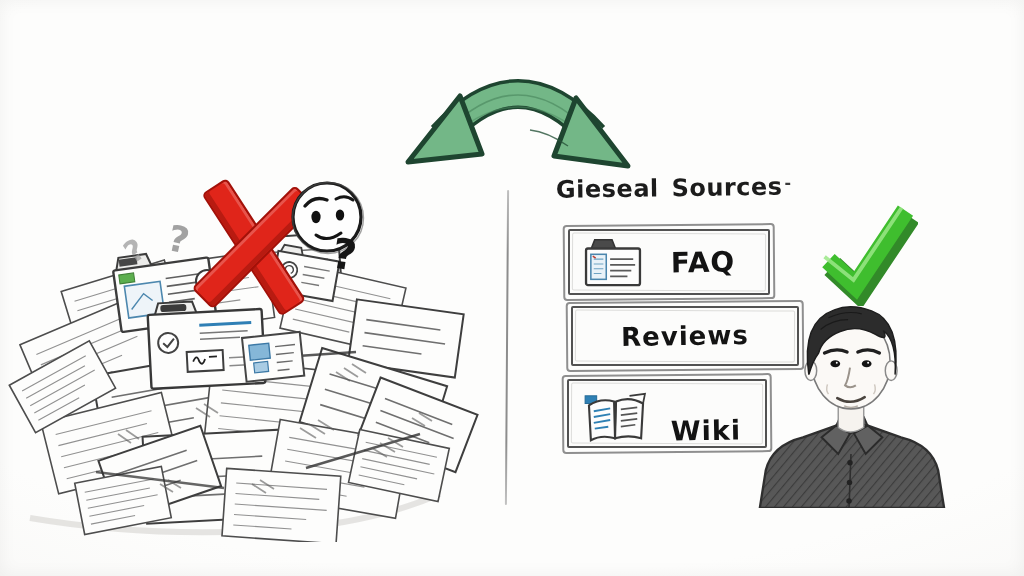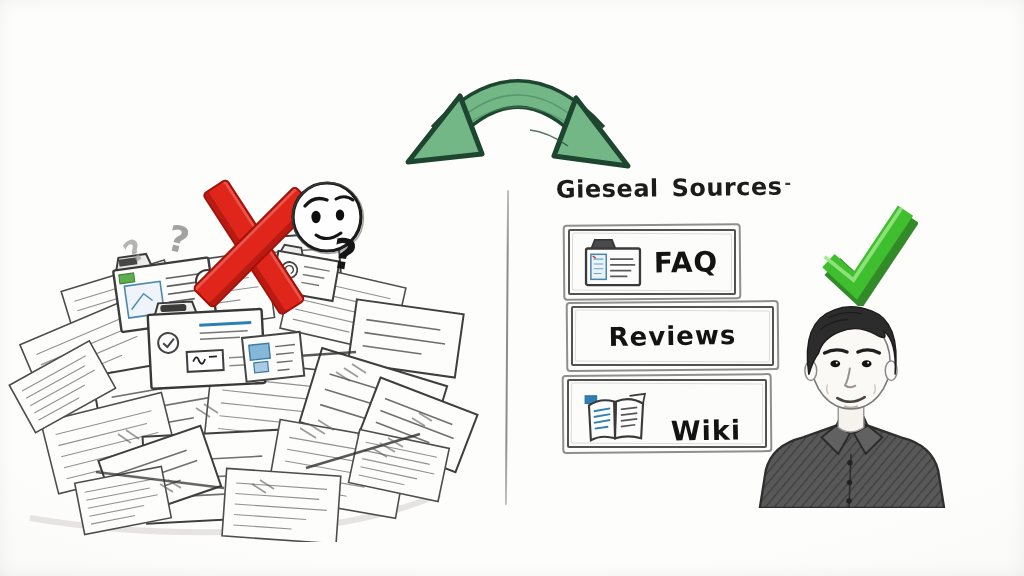--- a/index.html
+++ b/index.html
@@ -18,22 +18,22 @@
   .heading{left:556px;top:174px;width:250px;font-size:24px;font-weight:700;color:#1c1c1c;
     letter-spacing:0.5px;word-spacing:4px;transform:rotate(-0.8deg);white-space:nowrap;}
   .heading .tick{font-size:16px;color:#3a3a3a;vertical-align:6px;margin-left:2px;}
   
   .sbox{background:#fcfcfb;border:2px solid #525252;border-radius:2px;
     display:flex;align-items:center;box-sizing:border-box;}
   .sbox::before{content:"";position:absolute;inset:-7px;border:2px solid #8f8f8f;
     border-radius:4px;transform:rotate(-0.5deg);pointer-events:none;}
   .sbox::after{content:"";position:absolute;inset:2px;border:1px solid #dcdcda;
     border-radius:2px;transform:rotate(0.3deg);pointer-events:none;}
-  .box-faq{left:568px;top:229px;width:168px;height:66px;}
-  .box-reviews{left:571px;top:306px;width:203px;height:60px;}
+  .box-faq{left:568px;top:229px;width:202px;height:66px;}
+  .box-reviews{left:571px;top:306px;width:228px;height:60px;}
   .box-wiki{left:567px;top:379px;width:200px;height:69px;align-items:flex-end;}
   .sbox .bicon{margin-left:12px;flex:0 0 auto;display:flex;}
   .sbox .blabel{flex:1;text-align:center;font-weight:700;color:#131313;
     letter-spacing:1px;transform:rotate(-1deg);}
   .box-faq .blabel{font-size:28px;margin-right:6px;}
   .box-reviews .blabel{font-size:26px;}
   .box-wiki .blabel{font-size:27px;margin-right:4px;}
   
   .qmark{font-weight:700;line-height:1;user-select:none;}
   .q-faint-a{left:168px;top:222px;font-size:36px;color:#a2a2a2;transform:rotate(12deg);}

